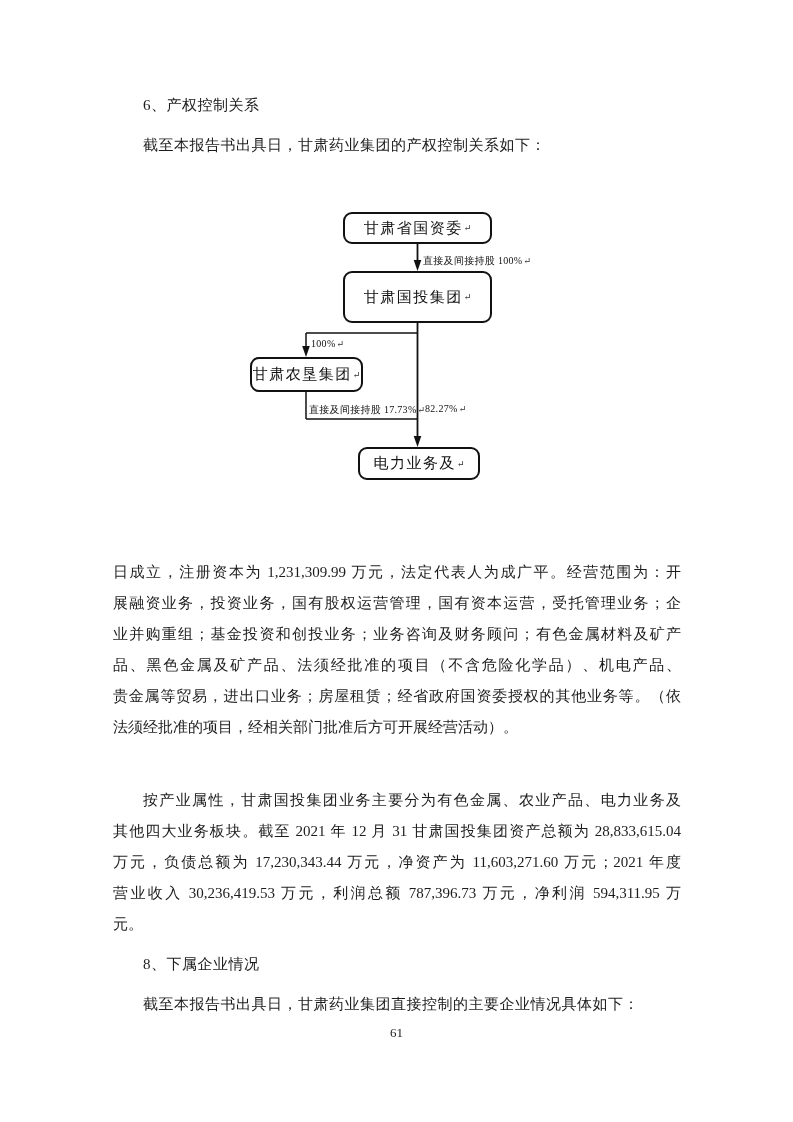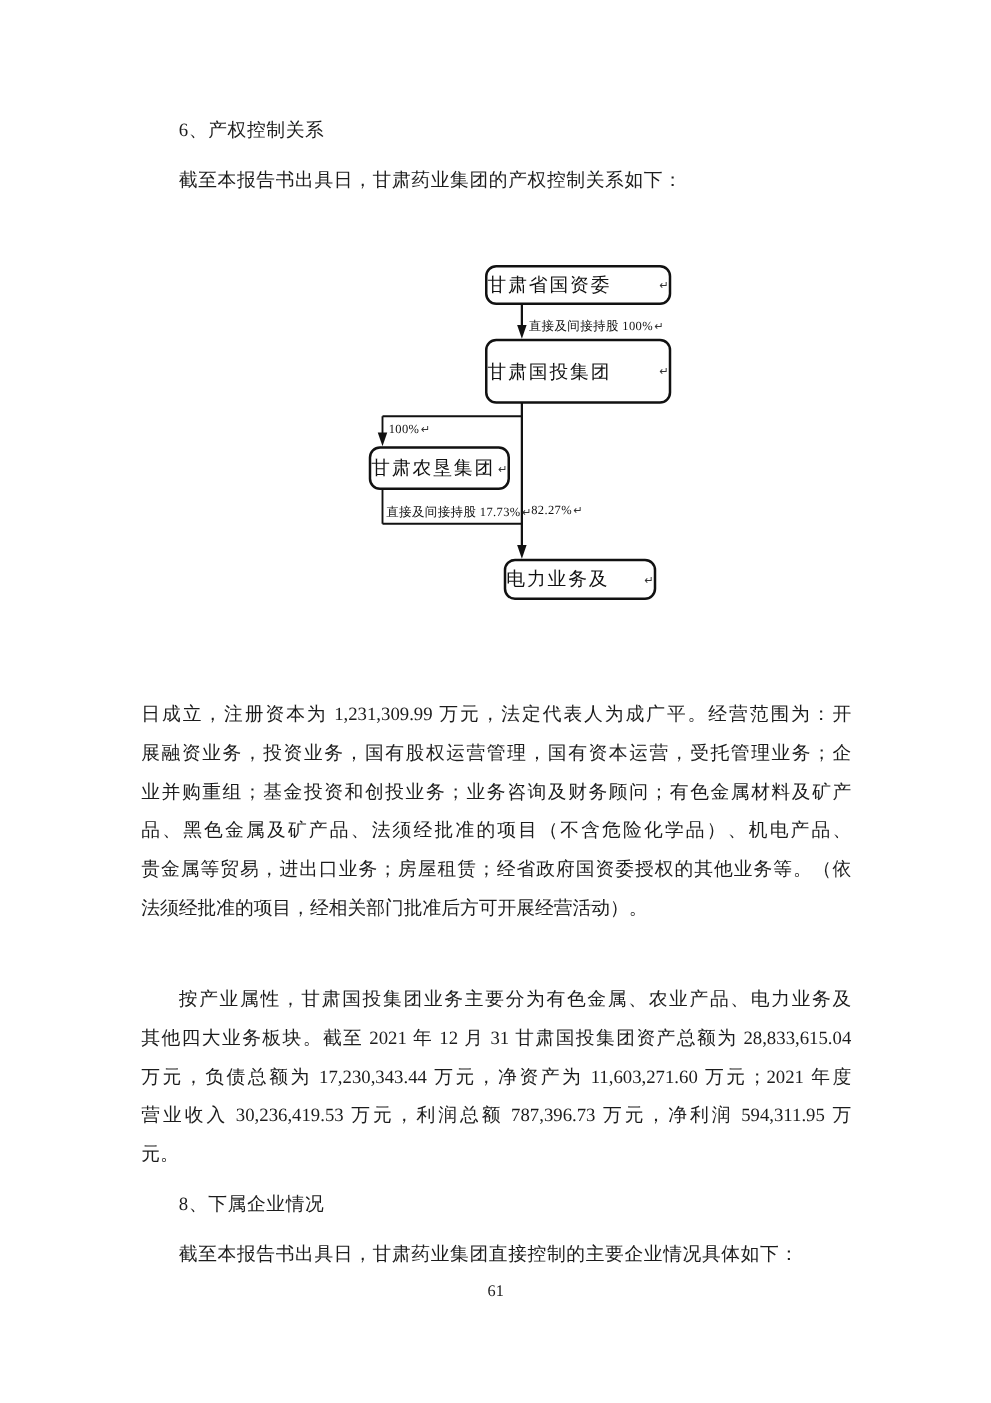--- a/index.html
+++ b/index.html
@@ -8,21 +8,20 @@
     width: 793px; height: 1122px;
     font-family: "Liberation Serif", "DejaVu Serif", serif;
     color: #1c1c1c;
     position: relative;
     overflow: hidden;
   }
   .page {
     position: absolute; left: 0; top: 0;
     width: 793px; height: 1122px;
     background: #ffffff;
-    font-family: Liberation Serif, serif;
   }
   .heading {
     position: absolute; left: 113px; width: 568px;
     font-size: 15px; line-height: 24px;
     text-indent: 2em; letter-spacing: 0.5px;
     white-space: nowrap;
   }
   .para-single {
     position: absolute; left: 113px; width: 568px;
     font-size: 15px; line-height: 24px;
@@ -47,24 +46,23 @@
   }
   .diagram svg.connectors {
     position: absolute; left: 0; top: 0;
     width: 567px; height: 290px;
   }
   .org-box {
     position: absolute;
     border: 2px solid #111111;
     border-radius: 9px;
     background: #ffffff;
-    display: flex; align-items: center; justify-content: space-between;
+    display: flex; align-items: center; justify-content: center;
     font-size: 15px; letter-spacing: 1.5px;
     color: #111111;
-    margin-left: 45px;
   }
   .org-box .crlf, .edge-label .crlf {
     font-size: 9px; letter-spacing: 0; color: #333333;
     margin-left: 1px;
   }
   .edge-label {
     position: absolute;
     font-size: 10px; color: #111111;
     white-space: nowrap; letter-spacing: 0.3px;
   }

